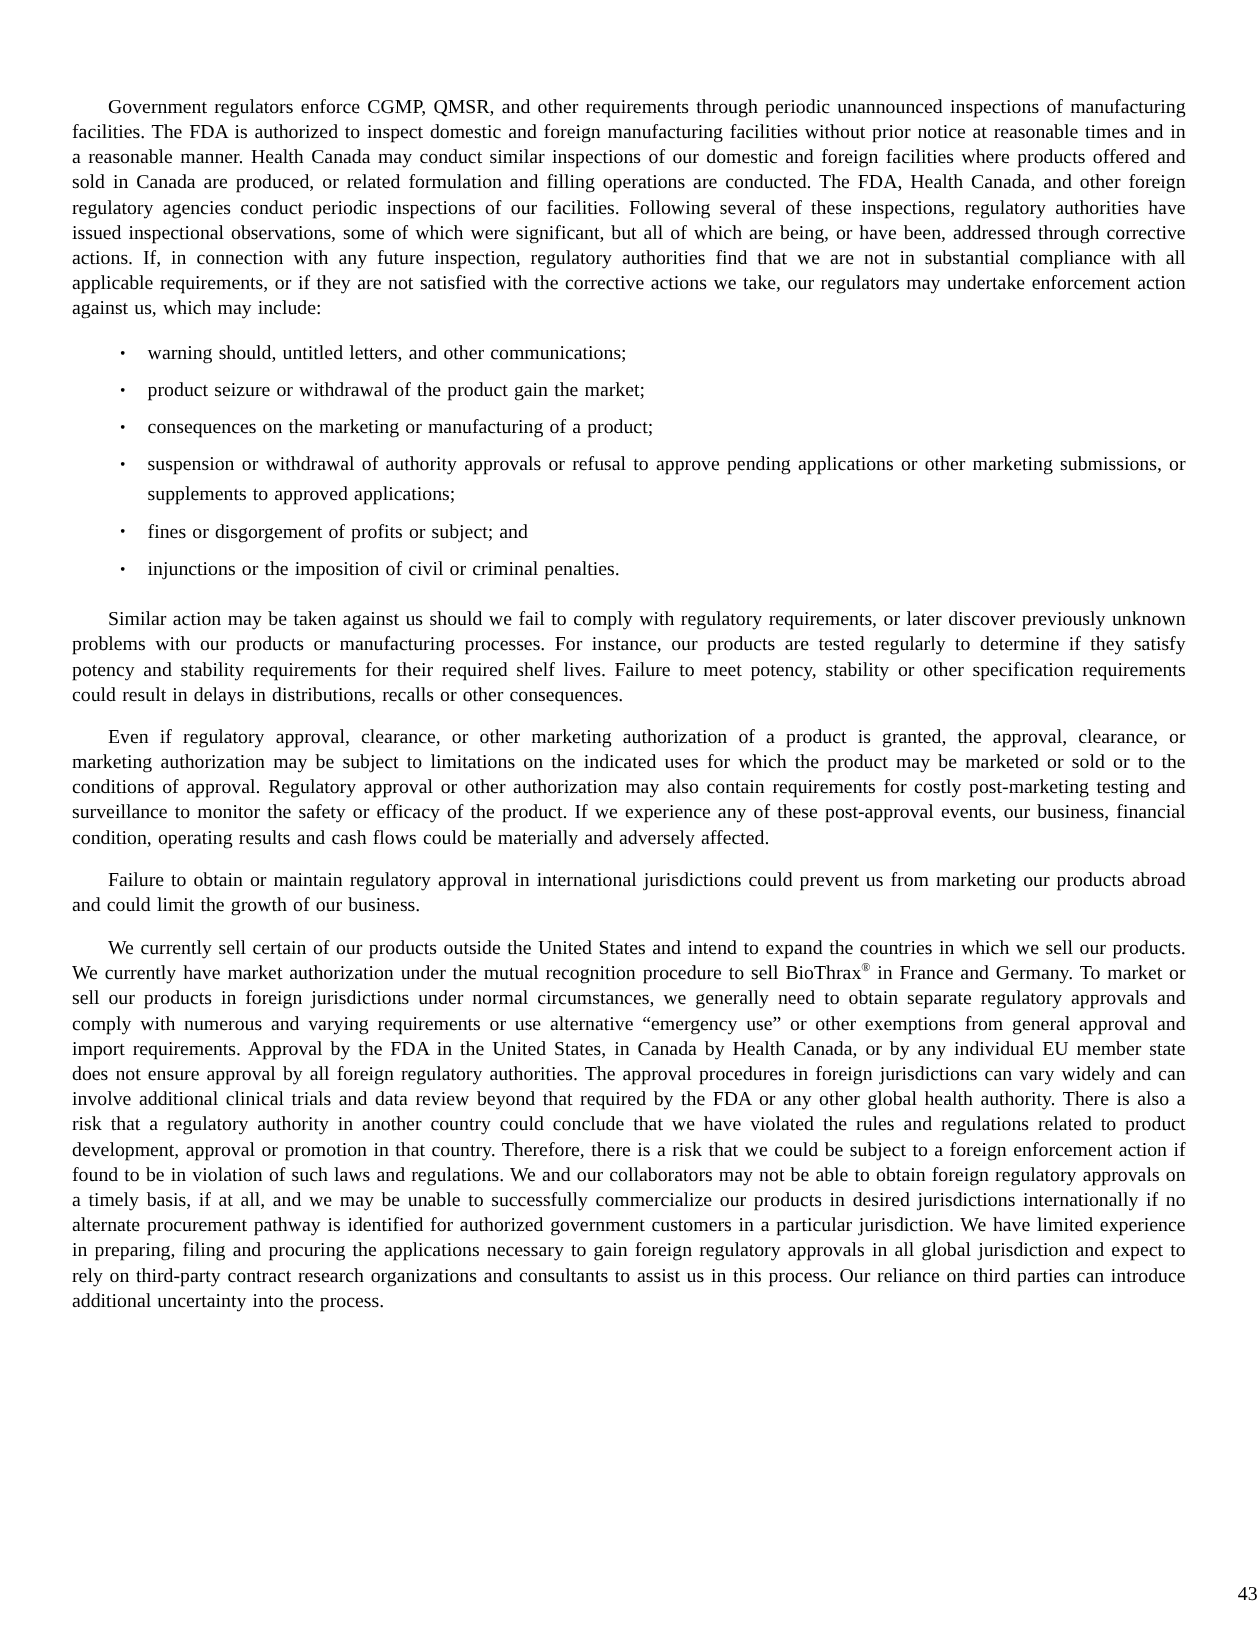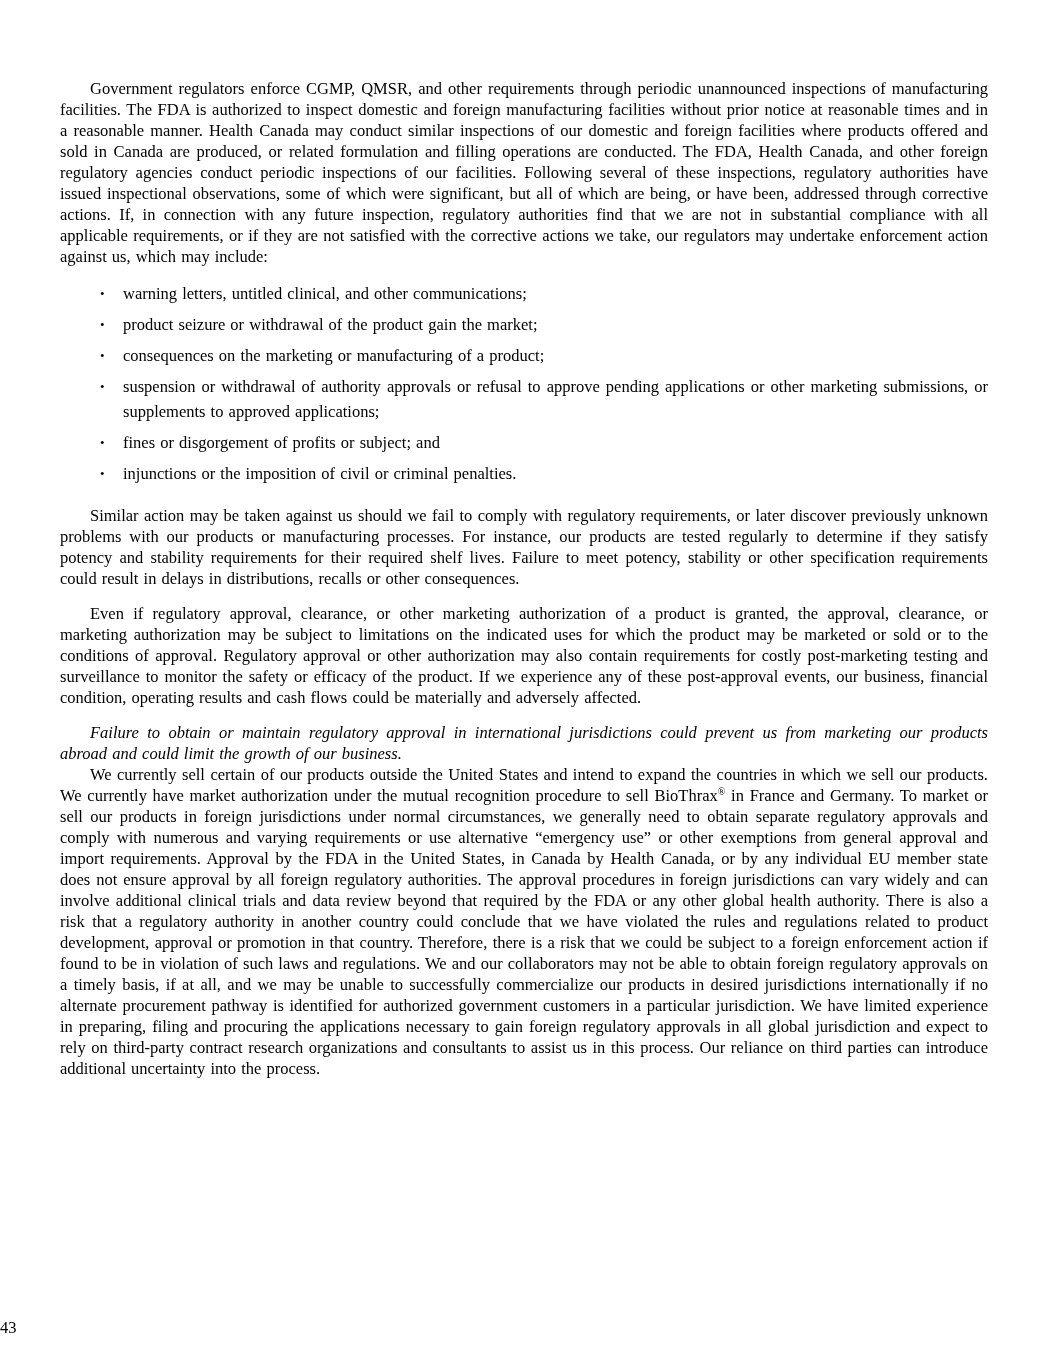--- a/index.html
+++ b/index.html
@@ -23,23 +23,22 @@
   }
   .para {
     font-size: 16.5px;
     line-height: 21px;
     text-align: justify;
     text-indent: 30px;
     margin-bottom: 14px;
     word-spacing: 1px;
   }
   .para.italic {
-    font-style: italic;
     margin-top: 7px;
-    margin-bottom: 0;
+    margin-bottom: 15px;
   }
   ul.bullet-list {
     list-style: none;
     margin: 12px 0 19px 0;
   }
   ul.bullet-list li {
     position: relative;
     padding-left: 63px;
     font-size: 16.5px;
     line-height: 25px;
@@ -56,35 +55,35 @@
   sup.reg {
     font-size: 10px;
     vertical-align: super;
     line-height: 0;
   }
   .page-number {
     position: absolute;
     bottom: 27px;
     left: 0;
     width: 1048px;
-    text-align: left;
+    text-align: right;
     font-size: 16.5px;
   }
 </style>
 </head>
 <body>
 
 <div class="page">
 
   <p class="para">Government regulators enforce CGMP, QMSR, and other requirements through periodic unannounced inspections of manufacturing facilities. The FDA is authorized to inspect domestic and foreign manufacturing facilities without prior notice at reasonable times and in a reasonable manner. Health Canada may conduct similar inspections of our domestic and foreign facilities where products offered and sold in Canada are produced, or related formulation and filling operations are conducted. The FDA, Health Canada, and other foreign regulatory agencies conduct periodic inspections of our facilities. Following several of these inspections, regulatory authorities have issued inspectional observations, some of which were significant, but all of which are being, or have been, addressed through corrective actions. If, in connection with any future inspection, regulatory authorities find that we are not in substantial compliance with all applicable requirements, or if they are not satisfied with the corrective actions we take, our regulators may undertake enforcement action against us, which may include:</p>
 
   <ul class="bullet-list">
     <li>
       <span class="bullet-marker">•</span>
-      <span>warning letters, untitled clinical, and other communications;</span>
+      <span>warning should, untitled letters, and other communications;</span>
     </li>
     <li>
       <span class="bullet-marker">•</span>
       <span>product seizure or withdrawal of the product gain the market;</span>
     </li>
     <li>
       <span class="bullet-marker">•</span>
       <span>consequences on the marketing or manufacturing of a product;</span>
     </li>
     <li>

